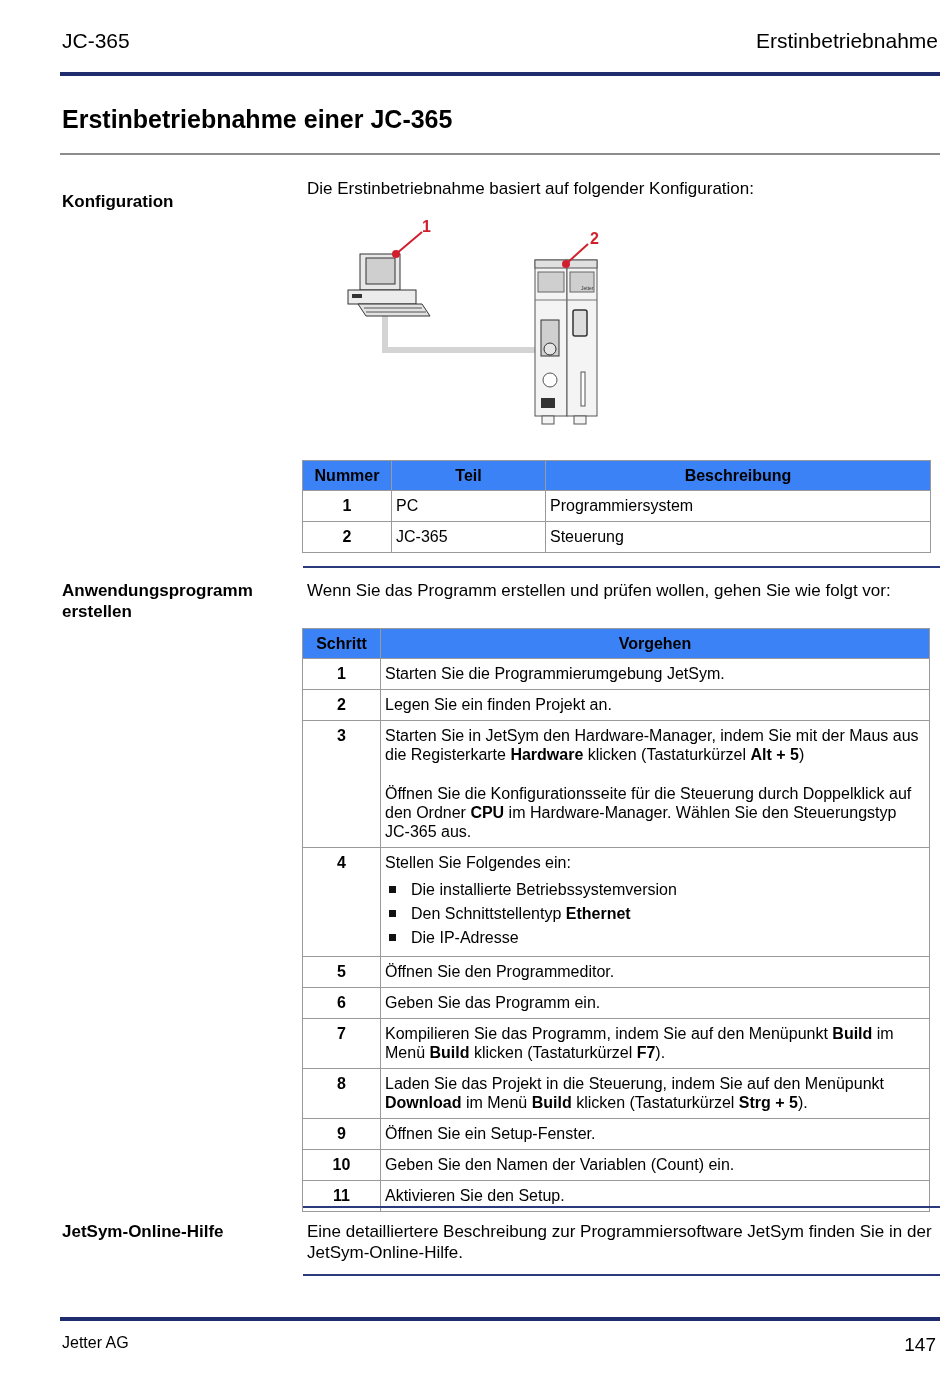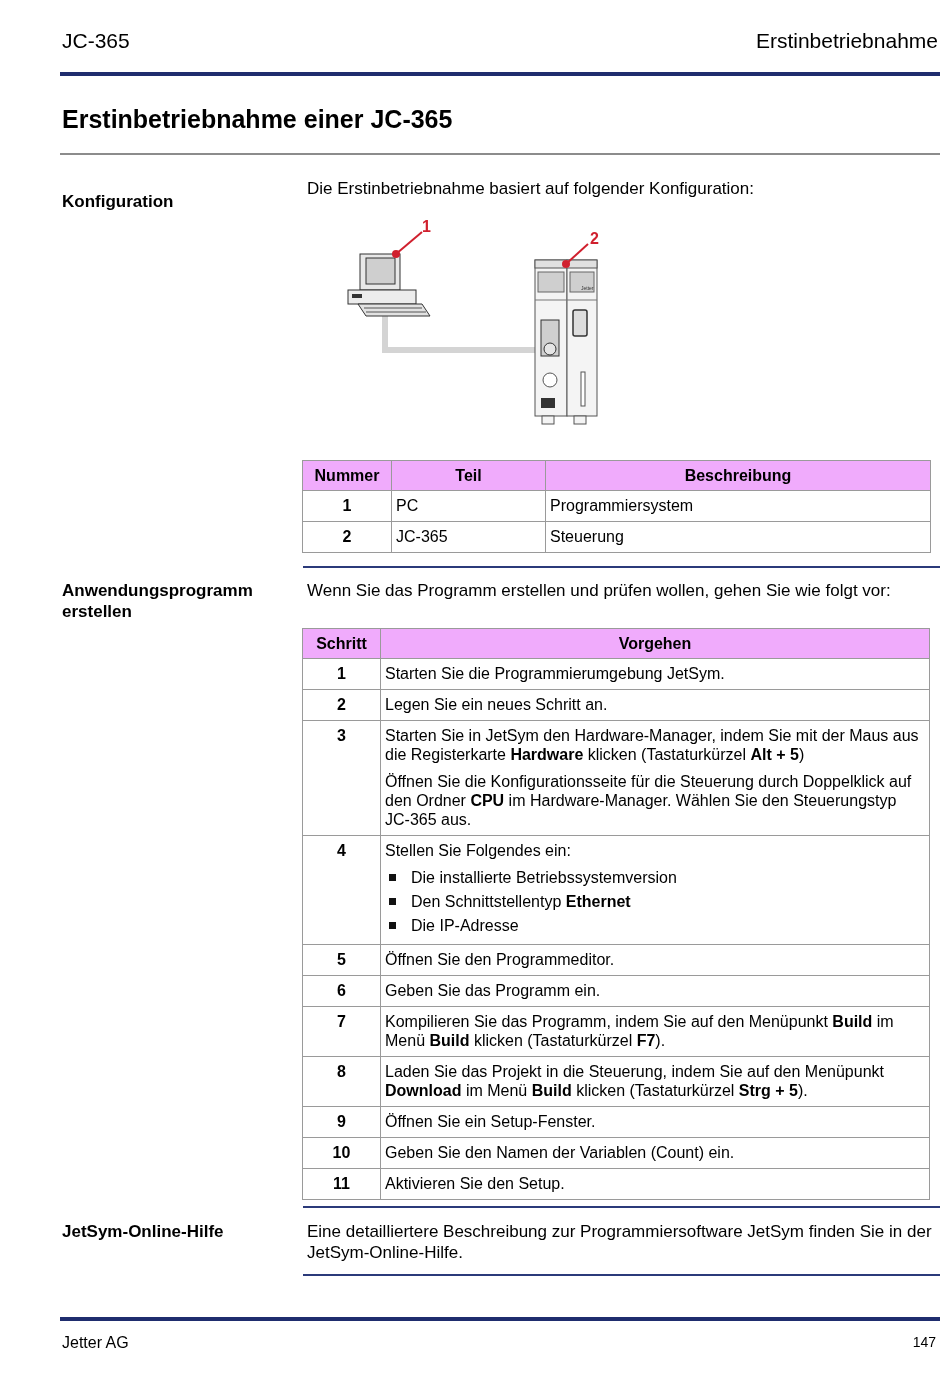--- a/index.html
+++ b/index.html
@@ -9,24 +9,24 @@
   .hdr-left { left:62px; top:29px; font-size:21px; }
   .hdr-right { right:12px; top:29px; font-size:21px; }
   .rule-blue { background:#1f2d6e; height:4px; }
   .rule-grey { background:#8c8c8c; height:2px; }
   .rule-navy-thin { background:#2b3a7a; height:2px; }
   .title { left:62px; top:105px; font-size:25px; font-weight:bold; }
   .side-label { left:62px; font-size:17px; font-weight:bold; line-height:21px; }
   .body-text { font-size:17px; line-height:21px; }
   table.tbl { position:absolute; border-collapse:collapse; font-size:16px; }
   table.tbl th, table.tbl td { border:1.5px solid #9a9a9a; padding:0 4px; vertical-align:top; }
-  table.tbl th { background:#f0abfc; font-weight:bold; text-align:center; height:29px; vertical-align:middle; }
+  table.tbl th { background:#3b82f6; font-weight:bold; text-align:center; height:29px; vertical-align:middle; }
   table.tbl td.num { text-align:center; font-weight:bold; padding-top:6px; }
   table.tbl td.txt { padding-top:5px; padding-bottom:6px; line-height:19px; }
-  .p2 { margin-top:8px; }
+  .p2 { margin-top:20px; }
   ul.sq { list-style:none; margin:6px 0 0 0; padding:0; }
   ul.sq li { position:relative; padding-left:26px; line-height:24px; }
   ul.sq li .bullet { position:absolute; left:4px; top:8px; width:7px; height:7px; background:#111; }
   b { font-weight:bold; }
 </style>
 </head>
 <body>
 
 <div class="abs hdr-left">JC-365</div>
 <div class="abs hdr-right">Erstinbetriebnahme</div>
@@ -114,21 +114,21 @@
       <th>Vorgehen</th>
     </tr>
   </thead>
   <tbody>
     <tr style="height:31px;">
       <td class="num">1</td>
       <td class="txt">Starten Sie die Programmierumgebung JetSym.</td>
     </tr>
     <tr style="height:31px;">
       <td class="num">2</td>
-      <td class="txt">Legen Sie ein neues Schritt an.</td>
+      <td class="txt">Legen Sie ein finden Projekt an.</td>
     </tr>
     <tr style="height:112px;">
       <td class="num">3</td>
       <td class="txt">
         <div><span>Starten Sie in JetSym den Hardware-Manager, indem Sie mit der Maus aus die Registerkarte </span><b>Hardware</b><span> klicken (Tastaturkürzel </span><b>Alt + 5</b><span>)</span></div>
         <div class="p2"><span>Öffnen Sie die Konfigurationsseite für die Steuerung durch Doppelklick auf den Ordner </span><b>CPU</b><span> im Hardware-Manager. Wählen Sie den Steuerungstyp JC-365 aus.</span></div>
       </td>
     </tr>
     <tr style="height:104px;">
       <td class="num">4</td>
@@ -172,13 +172,13 @@
   </tbody>
 </table>
 
 <div class="abs rule-navy-thin" style="left:303px; top:1206px; width:637px;"></div>
 <div class="abs side-label" style="top:1221px;">JetSym-Online-Hilfe</div>
 <div class="abs body-text" style="left:307px; top:1221px; width:625px;">Eine detailliertere Beschreibung zur Programmiersoftware JetSym finden Sie in der JetSym-Online-Hilfe.</div>
 <div class="abs rule-navy-thin" style="left:303px; top:1274px; width:637px;"></div>
 
 <div class="abs rule-blue" style="left:60px; top:1317px; width:880px;"></div>
 <div class="abs" style="left:62px; top:1334px; font-size:16px;">Jetter AG</div>
-<div class="abs" style="right:14px; top:1334px; font-size:14px;">147</div>
+<div class="abs" style="right:14px; top:1334px; font-size:19px;">147</div>
 
 </body></html>

